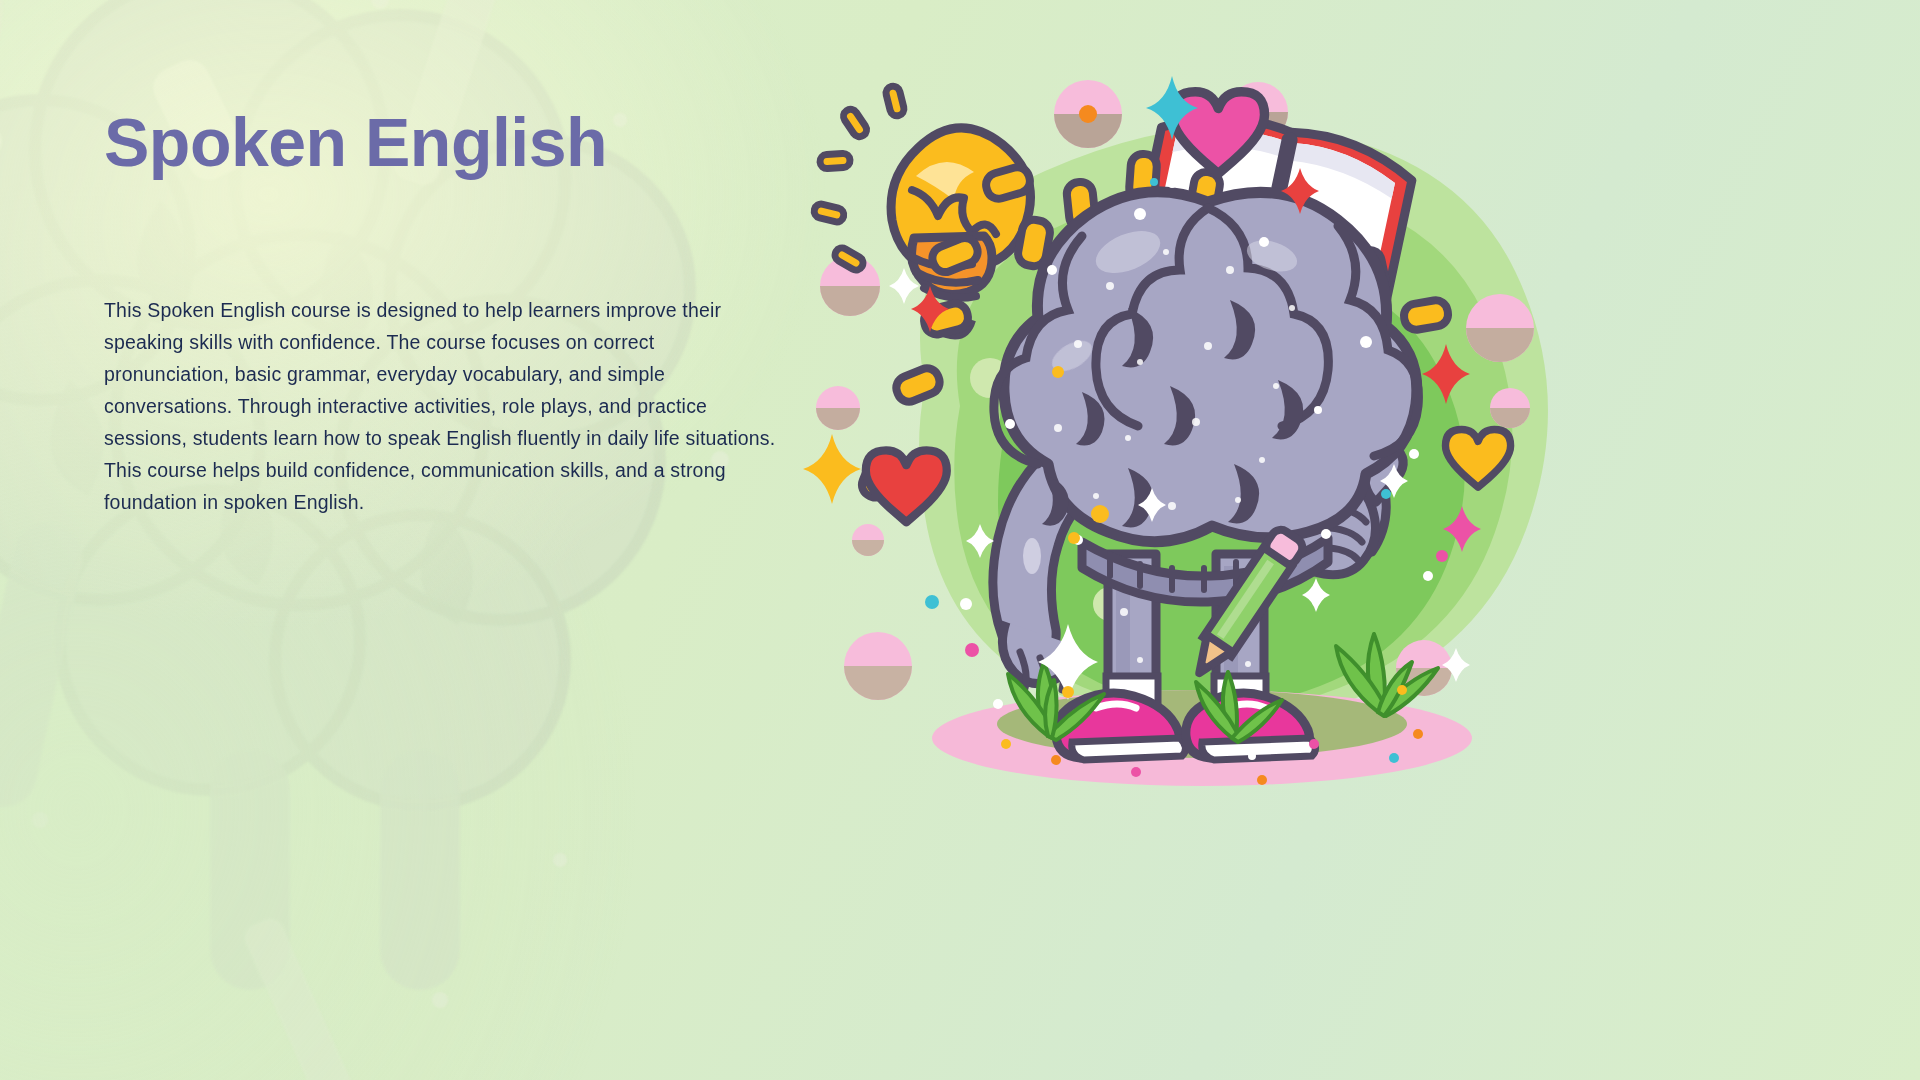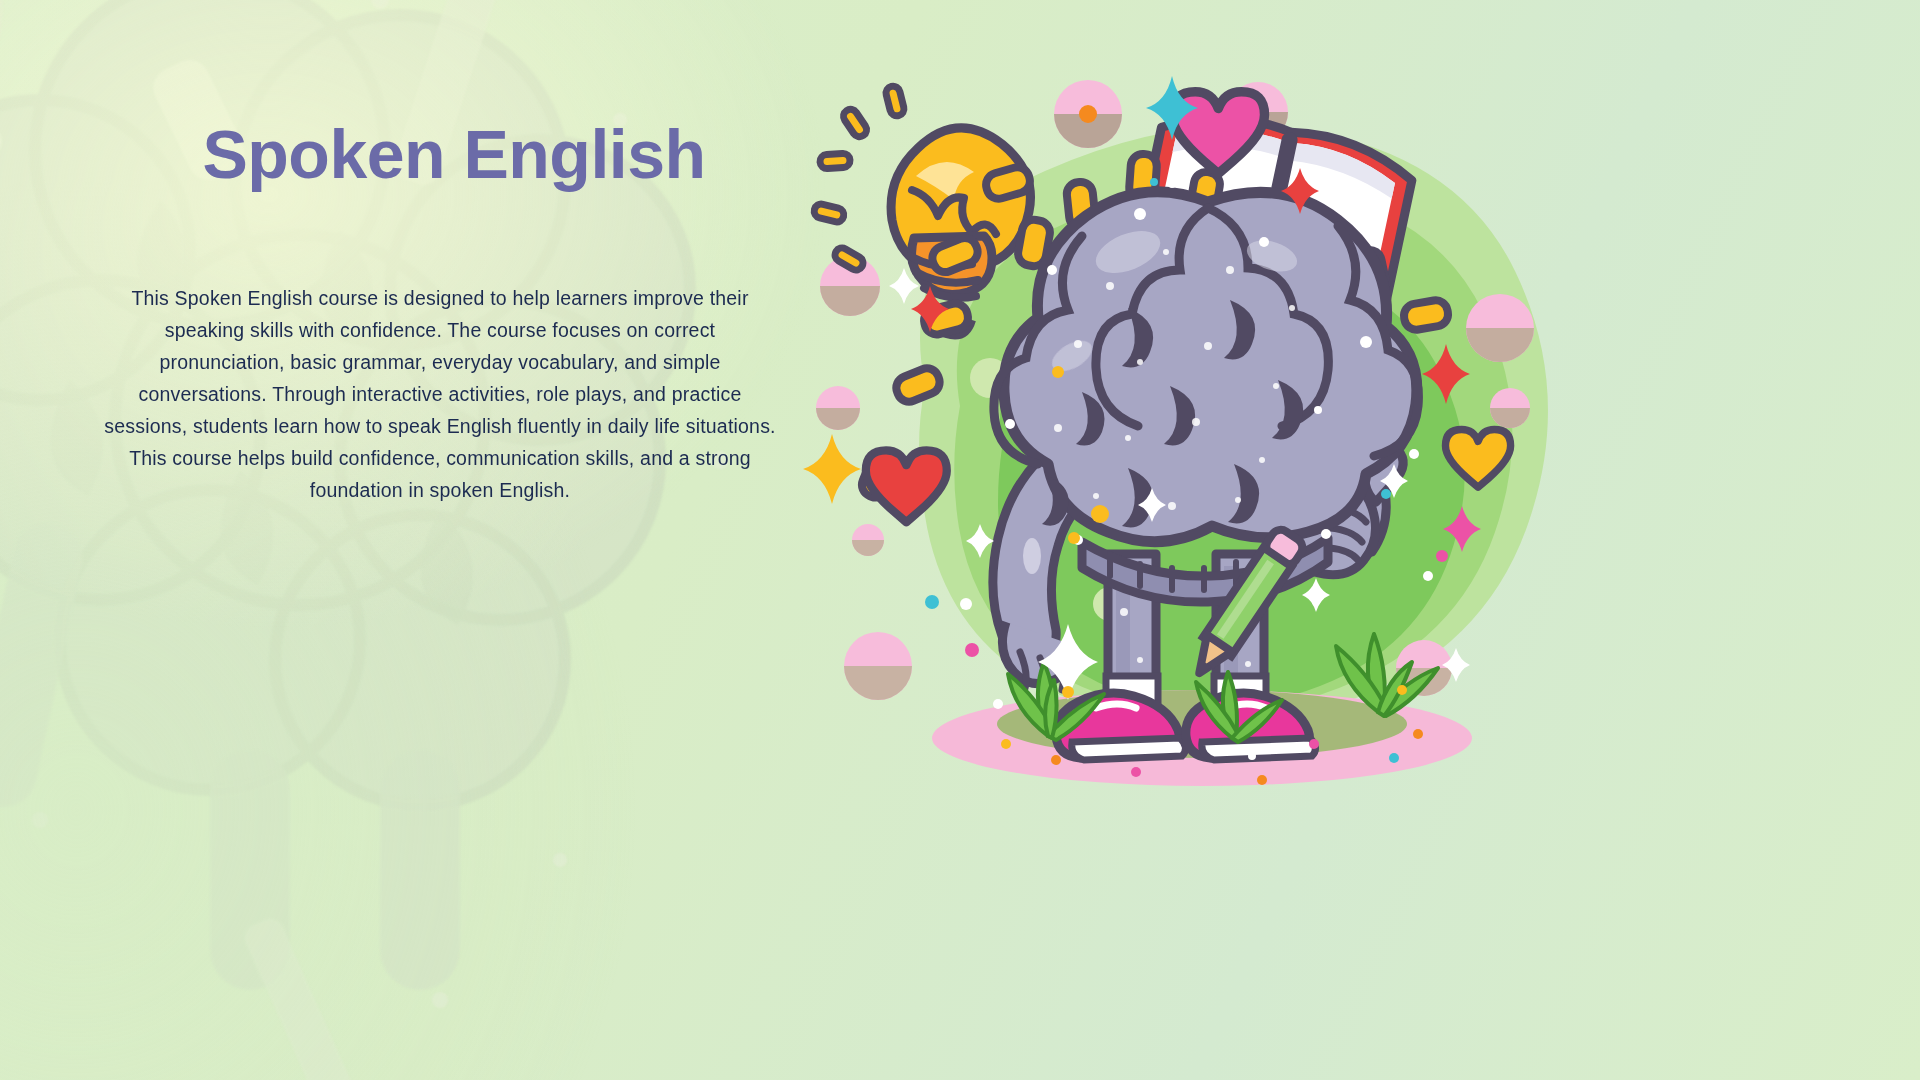--- a/index.html
+++ b/index.html
@@ -32,35 +32,34 @@
     position:absolute; inset:0;
     background:
       radial-gradient(900px 700px at 14% 18%, rgba(246,250,214,.75) 0%, rgba(246,250,214,0) 62%),
       radial-gradient(800px 900px at 4% 75%, rgba(214,236,196,.55) 0%, rgba(214,236,196,0) 70%);
     pointer-events:none;
   }
 
   
   .left-col {
     position:absolute;
-    left:104px; top:118px;
+    left:104px; top:106px;
     width:700px;
     z-index:6;
-    text-align:center;
   }
   .hero-title {
     font-size:68px;
     line-height:1.06;
     font-weight:700;
     color:#6b6ba8;
     letter-spacing:-0.5px;
     white-space:nowrap;
   }
   .hero-desc {
-    margin-top:92px;
+    margin-top:116px;
     width:672px;
     font-size:19.5px;
     line-height:32px;
     color:#1c2b51;
     font-weight:400;
     letter-spacing:.01em;
   }
 
   
   .illustration {

